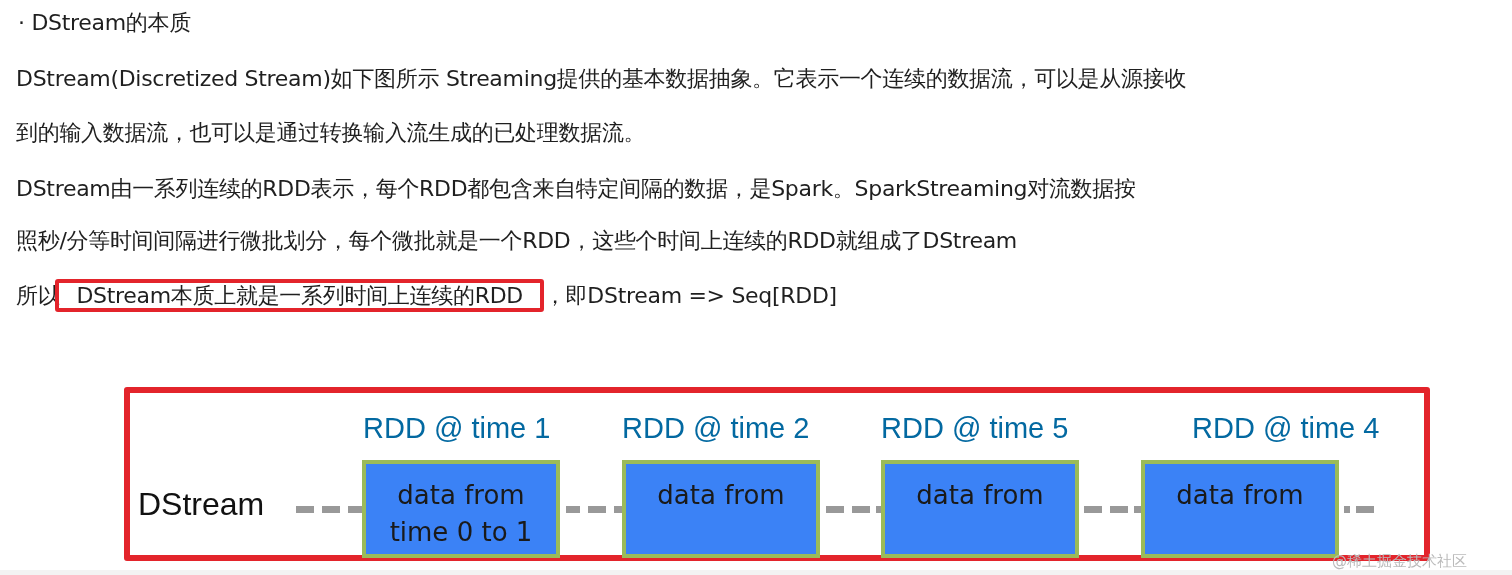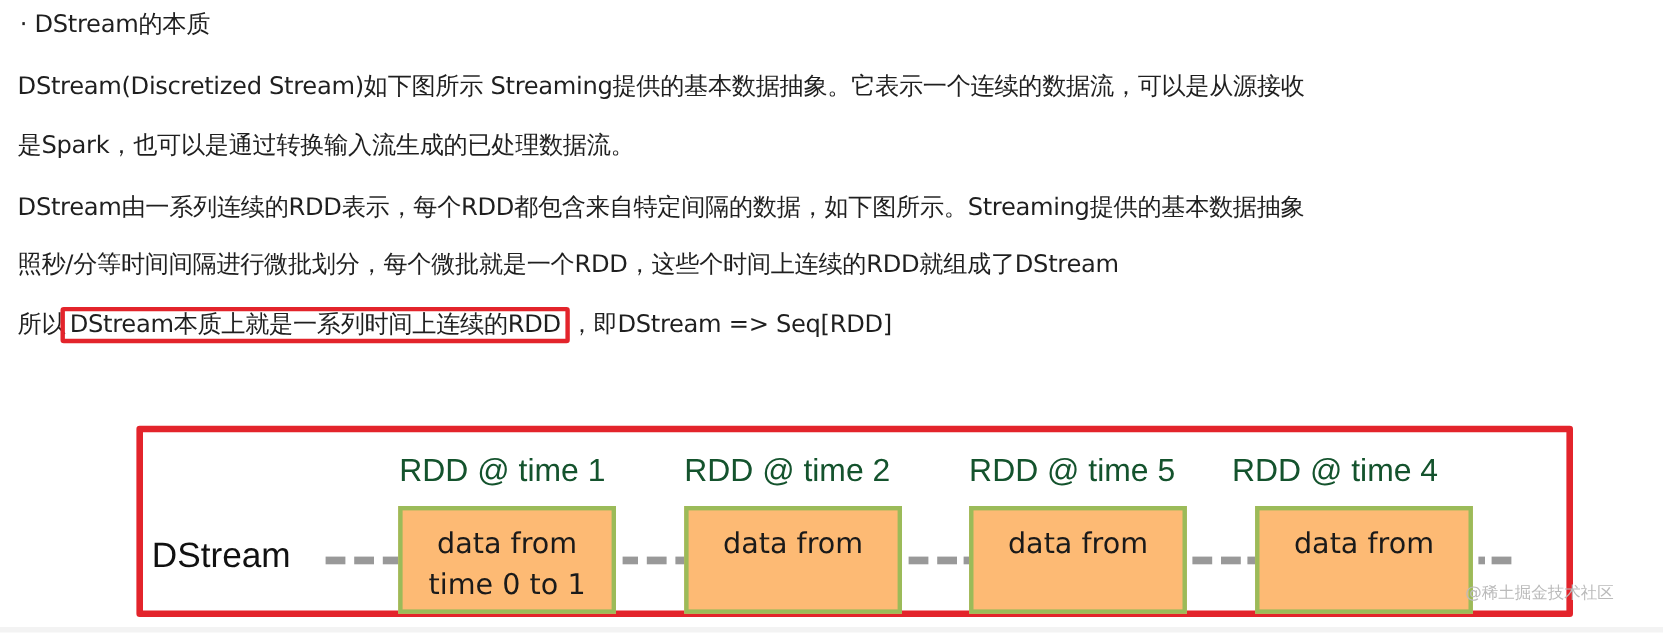--- a/index.html
+++ b/index.html
@@ -8,65 +8,65 @@
       position: relative;
       font-family: "DejaVu Sans", "Liberation Sans", sans-serif;
       color: #1f1f1f;
     }
     .line {
       position: absolute; left: 16px; font-size: 22px; line-height: 34px;
       white-space: nowrap; letter-spacing: -0.3px;
     }
     .heading { left: 18px; top: 6px; }
     .hl {
-      border: 4px solid #e3242b; border-radius: 3px; padding: 0 4px;
+      border: 4px solid #e3242b; border-radius: 3px; padding: 0 17px;
       margin-left: -4px;
     }
     .diagram {
       position: absolute; left: 124px; top: 387px; width: 1306px; height: 174px;
       border: 6px solid #e3242b; border-radius: 3px; box-sizing: border-box;
       background: #fff;
     }
     .ds-label {
       position: absolute; left: 138px; top: 486px; font-size: 32px;
       font-family: Liberation Sans, sans-serif; color: #111;
     }
     .rdd-title {
       position: absolute; top: 412px; font-size: 29px;
-      font-family: "Liberation Sans", sans-serif; color: #14532d; white-space: nowrap;
+      font-family: "Liberation Sans", sans-serif; color: #0369a1; white-space: nowrap;
     }
     .rdd-box {
       position: absolute; top: 460px; width: 198px; height: 98px;
-      border: 4px solid #9bbb59; box-sizing: border-box; background: #fdba74;
+      border: 4px solid #9bbb59; box-sizing: border-box; background: #3b82f6;
       text-align: center; font-size: 26px; line-height: 37px; padding-top: 13px;
       font-family: "DejaVu Sans", sans-serif; color: #1a1a1a;
     }
     .dash {
       position: absolute; top: 506px; height: 7px; background: #999;
     }
     .arrow {
       position: absolute; left: 1368px; top: 494px; width: 0; height: 0;
     }
     .watermark {
-      position: absolute; left: 1332px; top: 530px; font-size: 15px; color: #bbb;
+      position: absolute; left: 1332px; top: 552px; font-size: 15px; color: #bbb;
       white-space: nowrap;
     }
     .bottom-strip {
       position: absolute; left: 0; top: 570px; width: 1512px; height: 5px; background: #f3f3f3;
     }
   </style>
 </head>
 <body>
 
 <div class="line heading">· DStream的本质</div>
 
 <div class="line" style="top:62px">DStream(Discretized Stream)如下图所示 Streaming提供的基本数据抽象。它表示一个连续的数据流，可以是从源接收</div>
-<div class="line" style="top:116px">是Spark，也可以是通过转换输入流生成的已处理数据流。</div>
+<div class="line" style="top:116px">到的输入数据流，也可以是通过转换输入流生成的已处理数据流。</div>
 
-<div class="line" style="top:172px">DStream由一系列连续的RDD表示，每个RDD都包含来自特定间隔的数据，如下图所示。Streaming提供的基本数据抽象</div>
+<div class="line" style="top:172px">DStream由一系列连续的RDD表示，每个RDD都包含来自特定间隔的数据，是Spark。SparkStreaming对流数据按</div>
 <div class="line" style="top:224px">照秒/分等时间间隔进行微批划分，每个微批就是一个RDD，这些个时间上连续的RDD就组成了DStream</div>
 
 <div class="line" style="top:279px">
   <span>所以</span><span class="hl">DStream本质上就是一系列时间上连续的RDD</span><span>，即DStream =&gt; Seq[RDD]</span>
 </div>
 
 <div class="diagram"></div>
 <div class="ds-label">DStream</div>
 
 <div class="dash" style="left:296px;width:18px"></div>
@@ -87,21 +87,21 @@
 
 <div class="dash" style="left:1344px;width:6px"></div>
 <div class="dash" style="left:1356px;width:18px"></div>
 <svg class="arrow" width="40" height="34" viewBox="0 0 40 34">
   <polyline points="4,4 30,17 4,30" fill="none" stroke="#999" stroke-width="7"></polyline>
 </svg>
 
 <div class="rdd-title" style="left:363px">RDD @ time 1</div>
 <div class="rdd-title" style="left:622px">RDD @ time 2</div>
 <div class="rdd-title" style="left:881px">RDD @ time 5</div>
-<div class="rdd-title" style="left:1120px">RDD @ time 4</div>
+<div class="rdd-title" style="left:1192px">RDD @ time 4</div>
 
 <div class="rdd-box" style="left:362px">
   <div>data from</div>
   <div>time 0 to 1</div>
 </div>
 <div class="rdd-box" style="left:622px">
   <div>data from</div>
 </div>
 <div class="rdd-box" style="left:881px">
   <div>data from</div>

